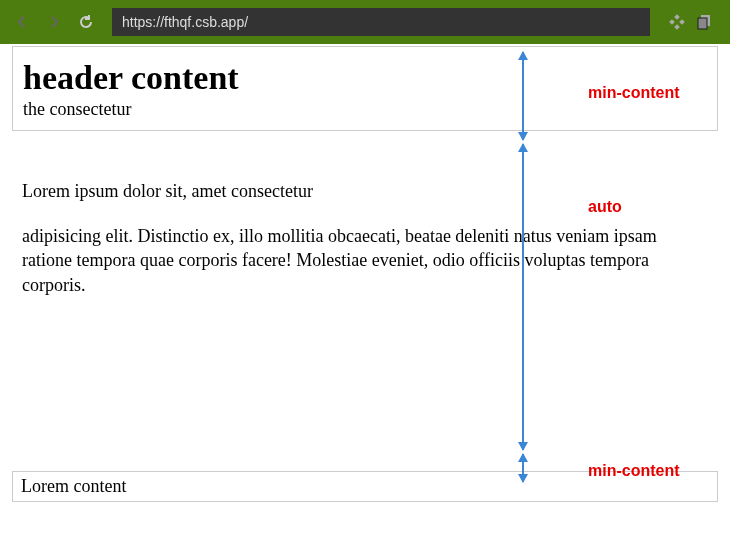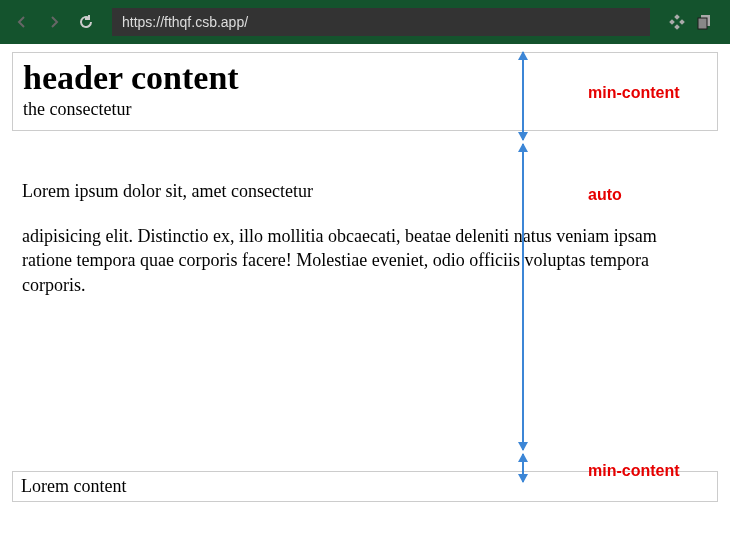--- a/index.html
+++ b/index.html
@@ -5,21 +5,21 @@
     * { margin: 0; padding: 0; box-sizing: border-box; }
     body {
       width: 730px;
       height: 552px;
       font-family: Georgia, 'Times New Roman', serif;
       background: #fff;
       position: relative;
     }
     .browser-bar {
       height: 44px;
-      background: #14532d;
+      background: #4d7c0f;
       display: flex;
       align-items: center;
       padding: 0 10px;
       gap: 8px;
     }
     .nav-btn {
       width: 24px;
       height: 24px;
       display: flex;
       align-items: center;
@@ -58,22 +58,22 @@
       align-items: center;
       justify-content: center;
       color: #aaa;
     }
     .page-area {
       position: relative;
       padding: 0;
     }
     .header-box {
       border: 1px solid #ccc;
-      margin: 8px 12px 0 12px;
-      padding: 6px 10px 10px 10px;
+      margin: 2px 12px 0 12px;
+      padding: 12px 10px 10px 10px;
     }
     .header-title {
       font-size: 34px;
       font-weight: bold;
       font-family: Georgia, 'Times New Roman', serif;
     }
     .header-desc {
       font-size: 18px;
       font-family: Georgia, 'Times New Roman', serif;
       margin-top: 2px;
@@ -133,21 +133,21 @@
     .ann-label {
       position: absolute;
       left: 548px;
       color: #e60000;
       font-family: Arial, sans-serif;
       font-weight: bold;
       font-size: 16px;
       margin-left: 40px;
     }
     .ann-1 { top: 40px; }
-    .ann-2 { top: 142px; }
+    .ann-2 { top: 154px; }
     .ann-3 { top: 418px; }
   </style>
 </head>
 <body>
 
 <div class="browser-bar">
   <div class="nav-btn">
     <svg width="14" height="14" viewBox="0 0 14 14">
         <path d="M9 2 L4 7 L9 12" stroke="#666" stroke-width="2" fill="none"></path>
       </svg>

